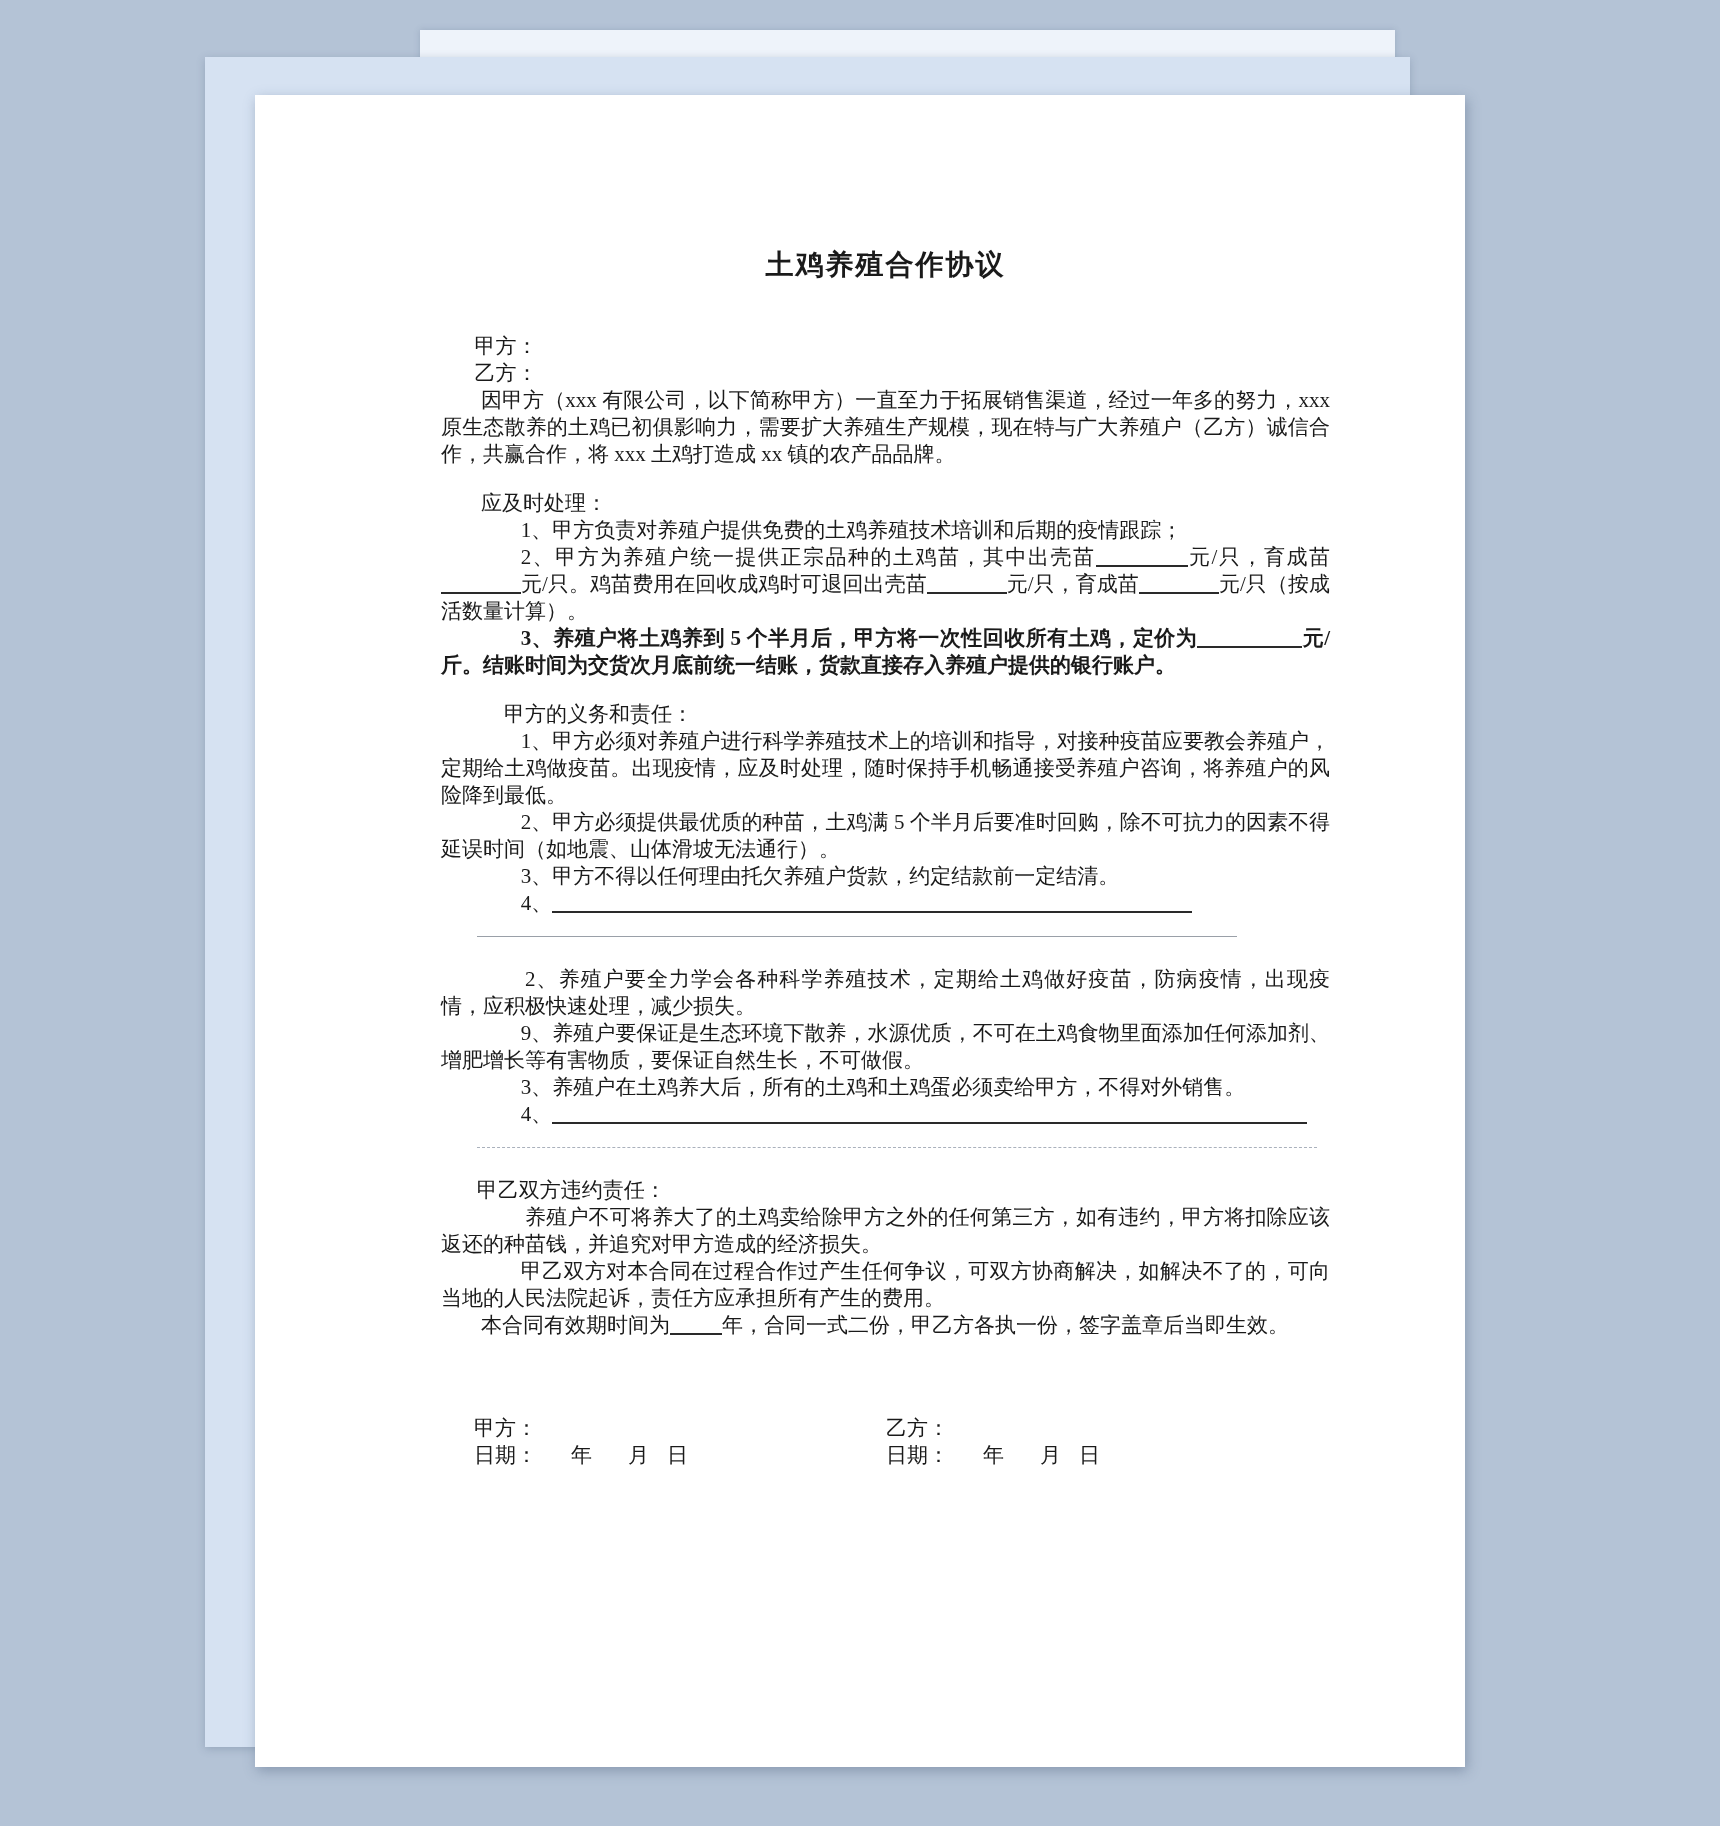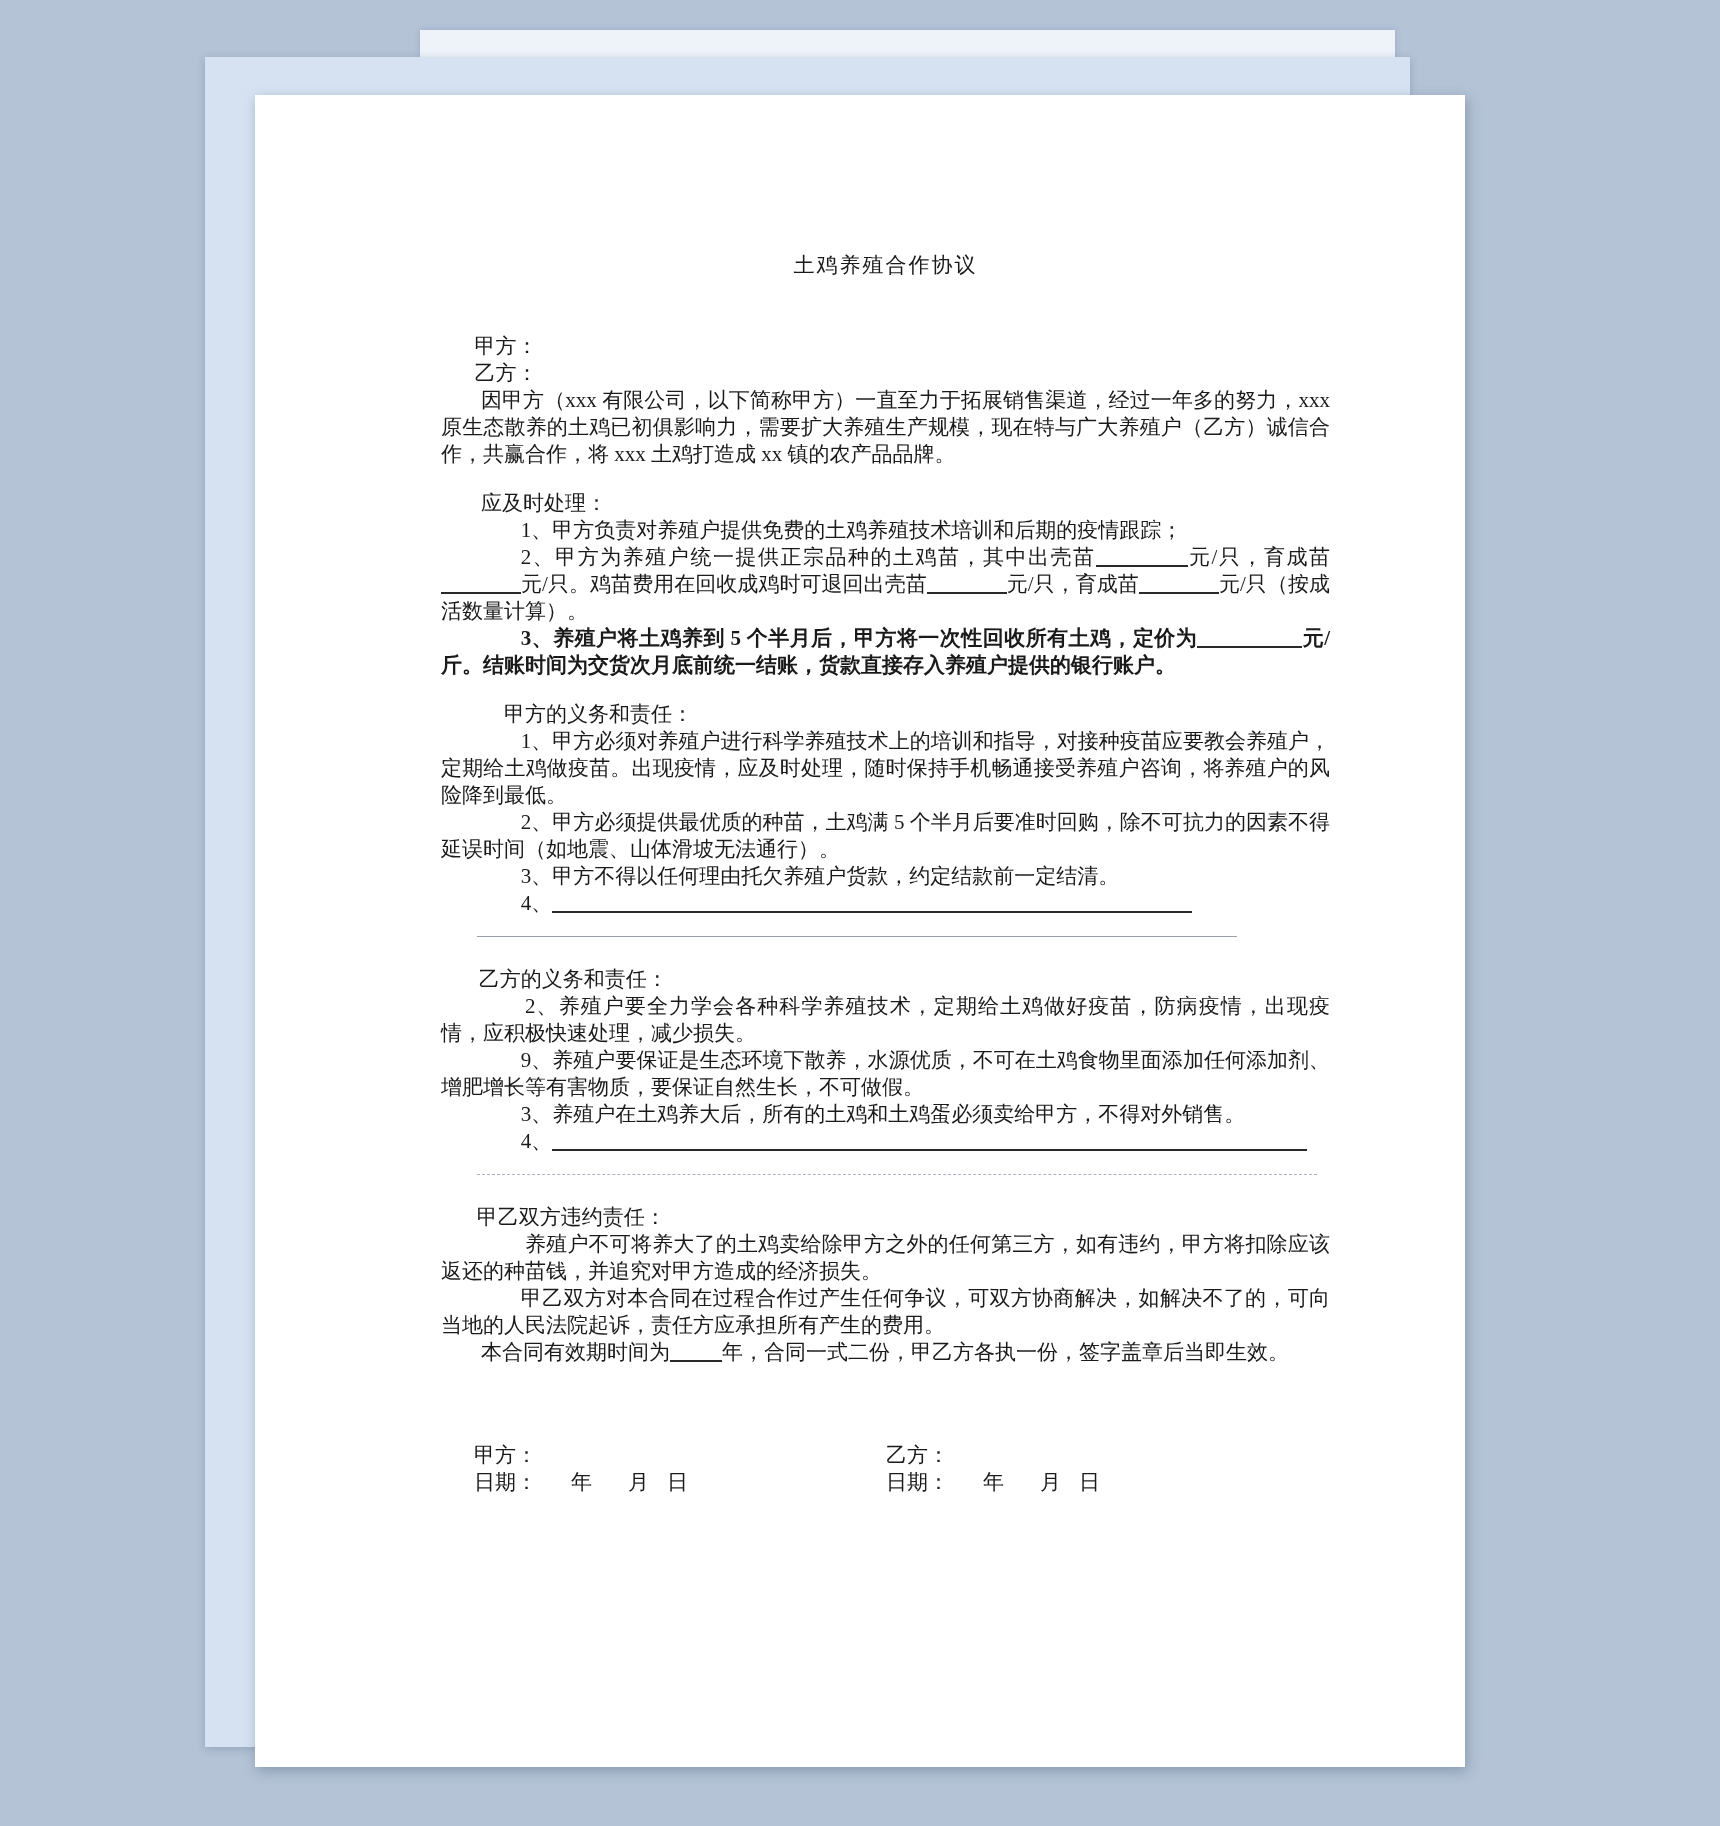--- a/index.html
+++ b/index.html
@@ -24,22 +24,22 @@
   }
   .page{
     position:absolute;
     left:255px;top:95px;width:1210px;height:1672px;
     background:#ffffff;
     box-shadow:2px 4px 12px rgba(70,90,120,.40);
     box-sizing:border-box;
     padding:150px 135px 0 186px;
   }
   .doc-title{
-    font-size:21px;
-    font-weight:normal;
+    font-size:28px;
+    font-weight:bold;
     text-align:center;
     letter-spacing:2px;
     line-height:40px;
     margin:0 0 48px 0;
   }
   .doc-body{font-size:21px;}
   .para{
     margin:0;
     line-height:27px;
     text-align:justify;
@@ -90,21 +90,20 @@
       <div style="height: 22px;"></div>
       <p class="para" style="text-indent: 3em;">甲方的义务和责任：</p>
       <p class="para" style="text-indent: 3.8em;">1、甲方必须对养殖户进行科学养殖技术上的培训和指导，对接种疫苗应要教会养殖户，定期给土鸡做疫苗。出现疫情，应及时处理，随时保持手机畅通接受养殖户咨询，将养殖户的风险降到最低。</p>
       <p class="para" style="text-indent: 3.8em;">2、甲方必须提供最优质的种苗，土鸡满 5 个半月后要准时回购，除不可抗力的因素不得延误时间（如地震、山体滑坡无法通行）。</p>
       <p class="para" style="text-indent: 3.8em;">3、甲方不得以任何理由托欠养殖户货款，约定结款前一定结清。</p>
       <p class="para" style="text-indent: 3.8em;">4、<span class="blank" style="width: 640px;"></span></p>
       <div class="rule">
         <div class="rule-line" style="margin-left: 36px; width: 760px;"></div>
       </div>
       <div style="height: 22px;"></div>
-      <p class="para" style="text-indent: 1.8em;">乙方的义务和责任：</p>
       <p class="para" style="text-indent: 4em;">2、养殖户要全力学会各种科学养殖技术，定期给土鸡做好疫苗，防病疫情，出现疫情，应积极快速处理，减少损失。</p>
       <p class="para" style="text-indent: 3.8em;">9、养殖户要保证是生态环境下散养，水源优质，不可在土鸡食物里面添加任何添加剂、增肥增长等有害物质，要保证自然生长，不可做假。</p>
       <p class="para" style="text-indent: 3.8em;">3、养殖户在土鸡养大后，所有的土鸡和土鸡蛋必须卖给甲方，不得对外销售。</p>
       <p class="para" style="text-indent: 3.8em;">4、<span class="blank" style="width: 755px;"></span></p>
       <div class="rule">
         <div class="rule-line dashed" style="margin-left: 36px; width: 840px;"></div>
       </div>
       <div style="height: 22px;"></div>
       <p class="para" style="text-indent: 1.7em;">甲乙双方违约责任：</p>
       <p class="para" style="text-indent: 4em;">养殖户不可将养大了的土鸡卖给除甲方之外的任何第三方，如有违约，甲方将扣除应该返还的种苗钱，并追究对甲方造成的经济损失。</p>

